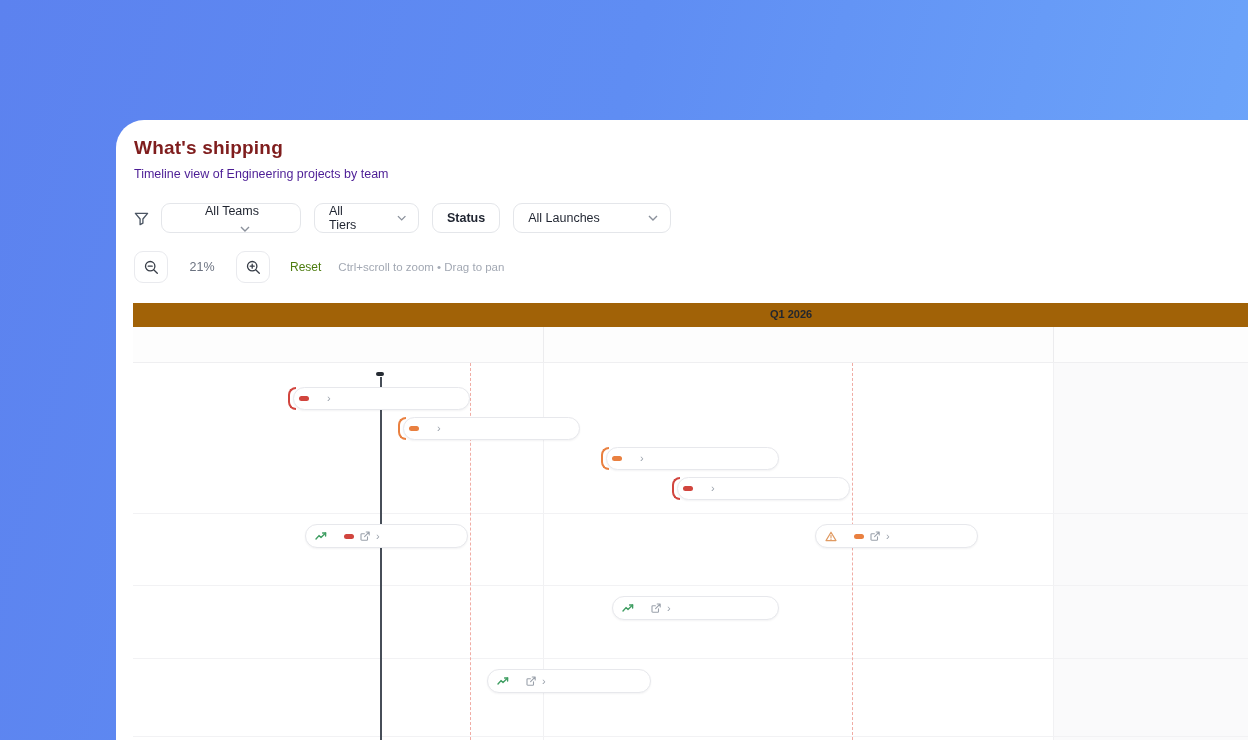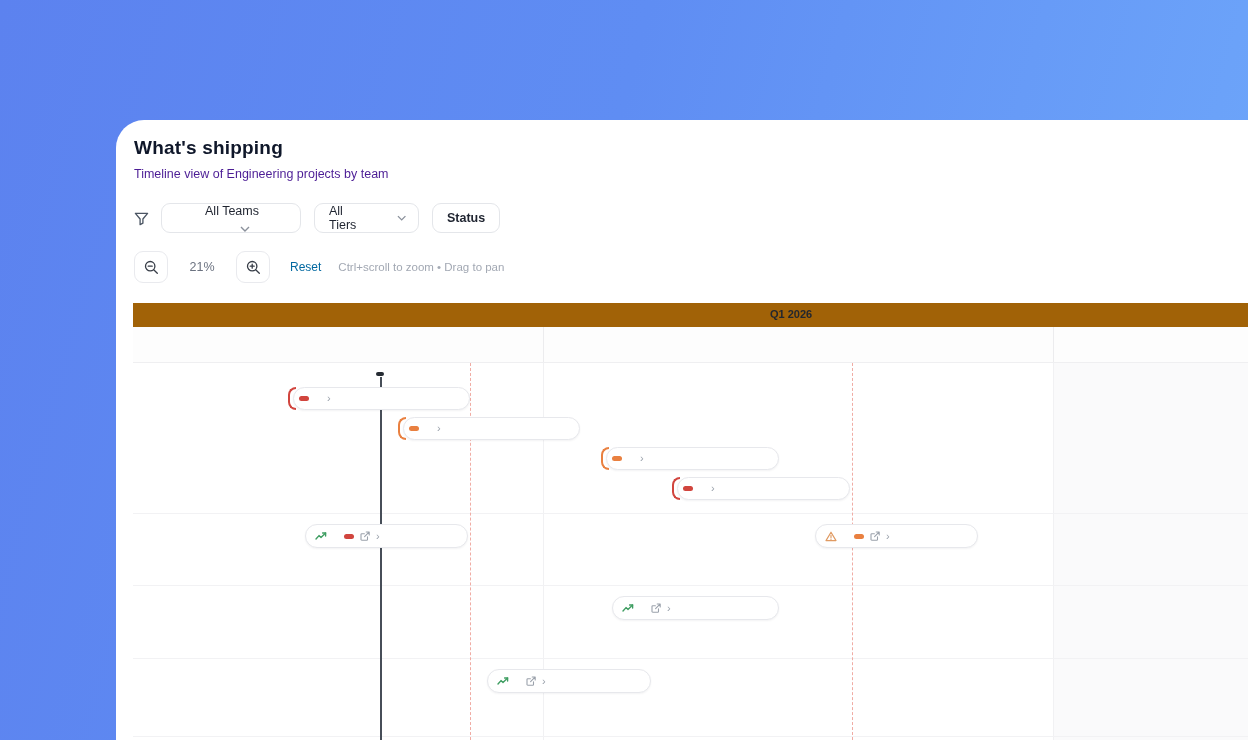--- a/index.html
+++ b/index.html
@@ -9,21 +9,21 @@
     background:linear-gradient(105deg, #5c82ef 0%, #5f8df3 45%, #6fa9fb 100%);
     position:relative;
   }
   .card {
     position:absolute; left:116px; top:120px; right:-30px; bottom:-30px;
     background:#ffffff; border-top-left-radius:28px;
   }
   .abs { position:absolute; }
 
   
-  .page-title { left:134px; top:137px; font-size:19px; font-weight:bold; color:#0f172a; letter-spacing:.2px; }
+  .page-title { left:134px; top:137px; font-size:19px; font-weight:bold; color:#7f1d1d; letter-spacing:.2px; }
   .page-subtitle { left:134px; top:167px; font-size:12.5px; color:#4c1d95; }
 
   
   .filter-row { left:134px; top:203px; height:30px; display:flex; align-items:center; }
   .funnel { width:15px; height:15px; margin-right:12px; }
   .select {
     height:30px; display:flex; align-items:center; justify-content:space-between;
     border:1px solid #e4e6ea; border-radius:9px; background:#fff;
     font-size:12.5px; color:#1f2430; padding:0 12px 0 14px; margin-right:13px;
   }
@@ -36,21 +36,21 @@
   }
   .sel-launches { width:158px; }
 
   
   .zoom-row { left:134px; top:251px; height:32px; display:flex; align-items:center; }
   .zoom-btn {
     width:34px; height:32px; border:1px solid #e9eaee; border-radius:9px; background:#fff;
     display:flex; align-items:center; justify-content:center;
   }
   .zoom-level { width:68px; text-align:center; font-size:12.5px; color:#6b7280; }
-  .zoom-reset { margin-left:20px; font-size:12px; color:#0369a1; }
+  .zoom-reset { margin-left:20px; font-size:12px; color:#4d7c0f; }
   .zoom-hint { margin-left:17px; font-size:11.5px; color:#a2a8b3; }
 
   
   .quarter-bar { left:133px; top:303px; right:0; height:24px; background:#a16207; }
   .quarter-label { position:absolute; top:5px; font-size:11px; font-weight:bold; color:#23272e; }
   .month-row { left:133px; top:327px; right:0; height:36px; background:#fdfdfd; border-bottom:1px solid #efeff1; }
   .month-label { position:absolute; top:8px; font-size:13.5px; font-weight:bold; color:#23272e; transform:translateX(-50%); }
   .month-divider { position:absolute; top:0; bottom:0; width:1px; background:#ececee; }
   .grid { left:133px; top:363px; right:0; bottom:0; background:#fff; }
   .gridline-v { position:absolute; top:0; bottom:0; width:1px; background:#f1f1f3; }
@@ -104,20 +104,26 @@
       </svg>
   </div>
   <div class="select sel-tiers">
     <span>All Tiers</span>
     <svg class="chev" width="10" height="6" viewBox="0 0 10 6" fill="none" stroke="#8a909b" stroke-width="1.4">
         <path d="M1 1l4 4 4-4"></path>
       </svg>
   </div>
   <div class="btn-status">
     <span>Status</span>
+  </div>
+  <div class="select sel-launches">
+    <span>All Launches</span>
+    <svg class="chev" width="10" height="6" viewBox="0 0 10 6" fill="none" stroke="#8a909b" stroke-width="1.4">
+        <path d="M1 1l4 4 4-4"></path>
+      </svg>
   </div>
 </div>
 
 <div class="abs zoom-row">
   <div class="zoom-btn">
     <svg width="15" height="15" viewBox="0 0 15 15" fill="none" stroke="#373d47" stroke-width="1.3" stroke-linecap="round">
         <circle cx="6.2" cy="6.2" r="4.7"></circle>
         <path d="M9.7 9.7l3.6 3.6M4.2 6.2h4"></path>
       </svg>
   </div>

